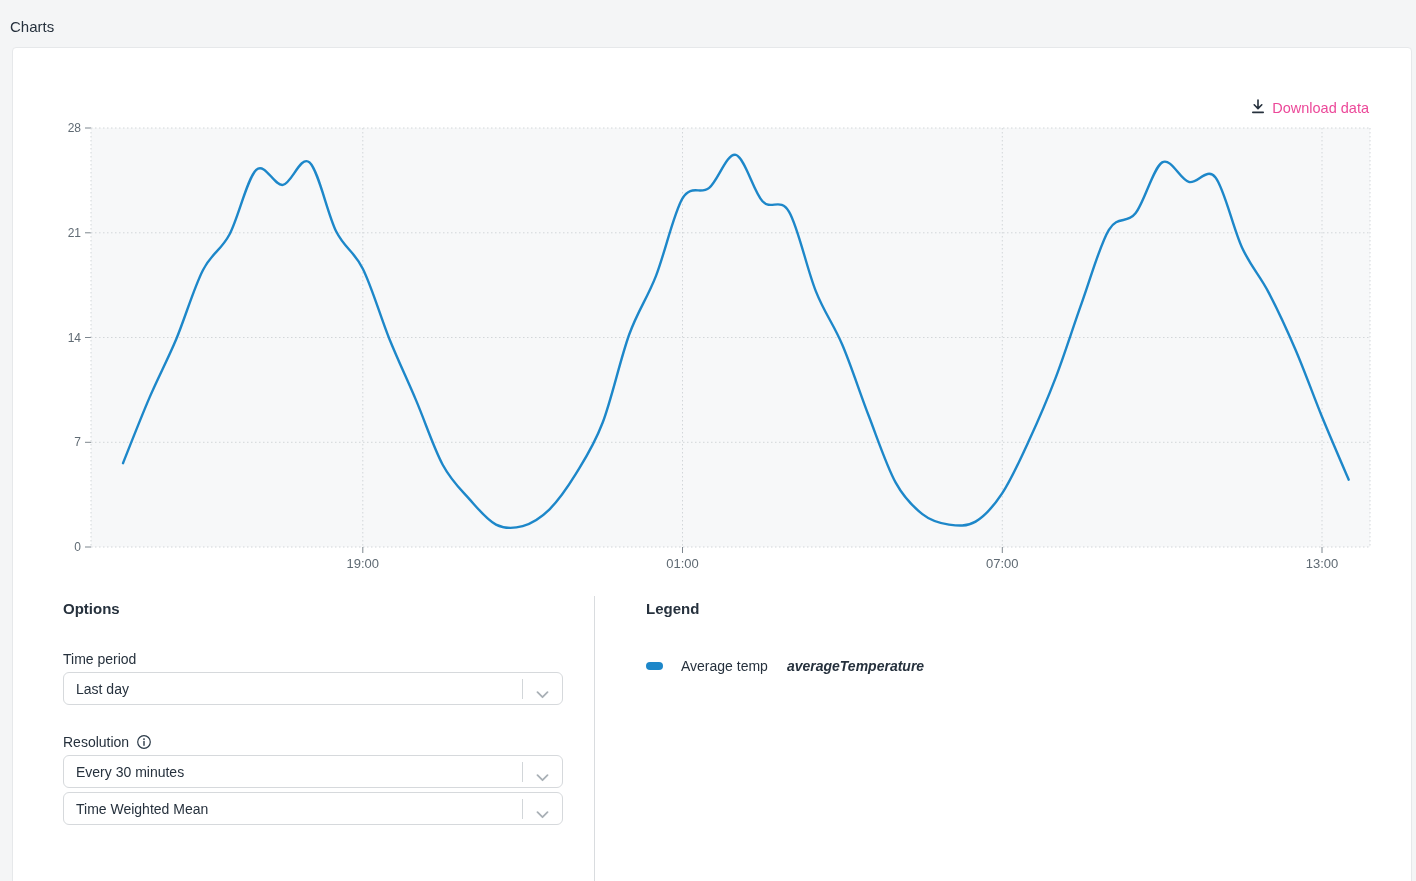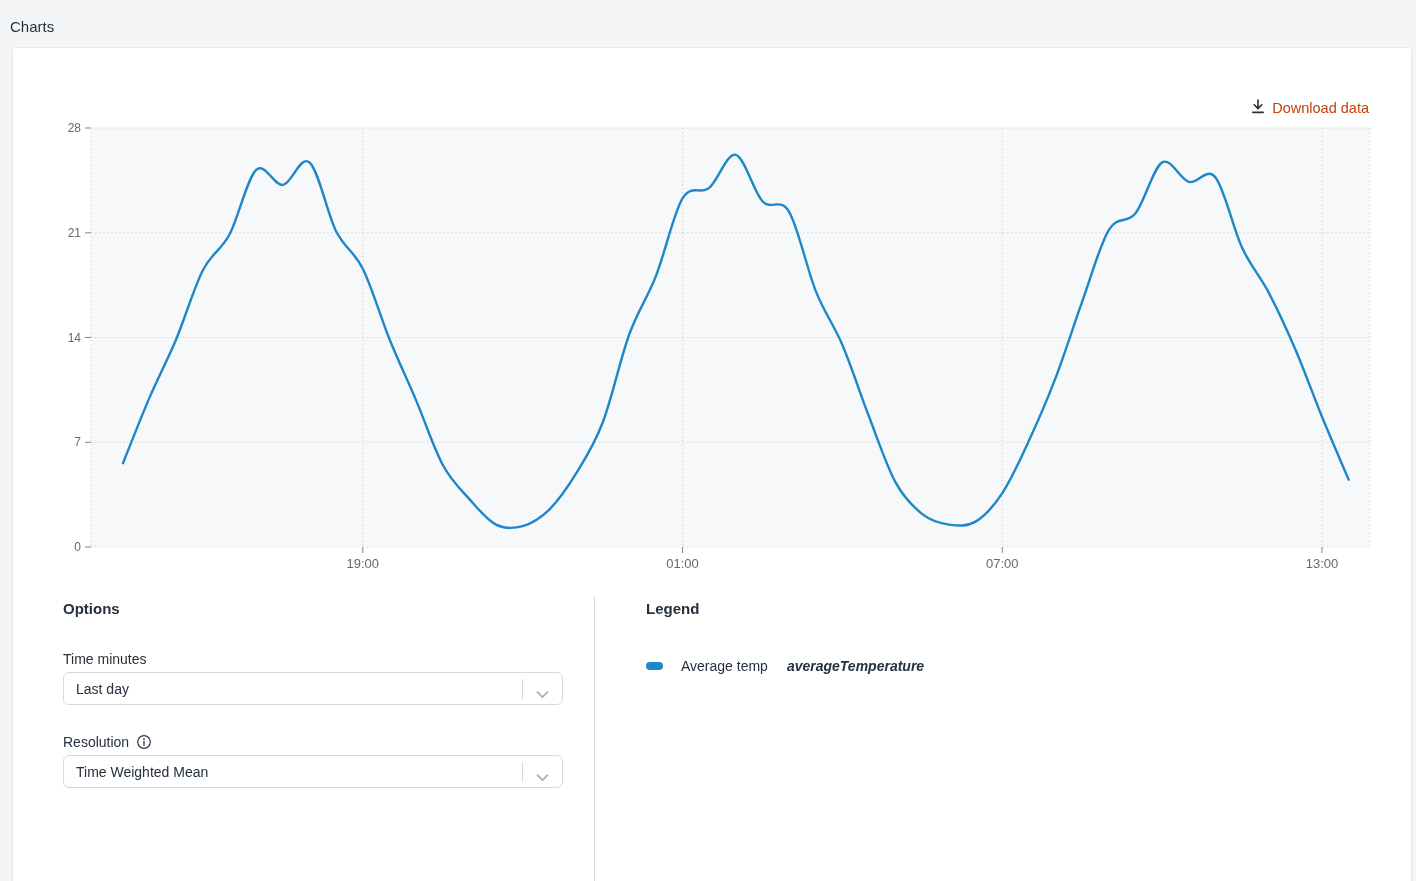--- a/index.html
+++ b/index.html
@@ -17,21 +17,21 @@
   .card {
     position: absolute; left: 12px; top: 47px;
     width: 1400px; height: 845px;
     background: #ffffff;
     border: 1px solid #e6e8ea;
     border-radius: 4px;
   }
   .download-link {
     position: absolute; top: 51px; right: 42px;
     display: flex; align-items: center; gap: 7px;
-    font-size: 14.5px; color: #c2410c;
+    font-size: 14.5px; color: #ec4899;
     cursor: pointer; z-index: 3;
   }
   svg.chart { position: absolute; left: 0; top: 0; z-index: 1; }
   svg.chart .grid { stroke: #d2d6d9; stroke-width: 1; stroke-dasharray: 1.5 2.5; fill: none; }
   svg.chart .tick { stroke: #7d868e; stroke-width: 1; }
   svg.chart .ylab { font: 12px "Liberation Sans", sans-serif; fill: #5f6a73; text-anchor: end; }
   svg.chart .xlab { font: 13px "Liberation Sans", sans-serif; fill: #5f6a73; text-anchor: middle; }
 
   .options-panel {
     position: absolute; left: 50px; top: 552px; width: 500px; z-index: 2;
@@ -124,39 +124,48 @@
       <line class="grid" x1="1309.0" y1="80" x2="1309.0" y2="499"></line>
       <line class="tick" x1="1309.0" y1="499" x2="1309.0" y2="505"></line>
       <text class="xlab" x="1309.0" y="520">13:00</text>
       <path d="M110.0,415.2C114.4,404.2 127.7,370.1 136.6,349.4C145.5,328.7 154.4,312.2 163.3,291.0C172.1,269.8 181.0,239.6 189.9,222.2C198.8,204.7 207.7,203.0 216.6,186.2C225.4,169.5 234.3,130.1 243.2,121.9C252.1,113.7 261.0,138.1 269.9,136.9C278.7,135.6 287.6,106.7 296.5,114.4C305.4,122.1 314.3,165.5 323.1,183.3C332.0,201.0 340.9,202.7 349.8,220.7C358.7,238.6 367.6,269.0 376.4,291.0C385.3,312.9 394.2,331.4 403.1,352.4C412.0,373.3 420.8,400.2 429.7,416.7C438.6,433.2 447.5,441.1 456.4,451.1C465.3,461.1 474.1,472.1 483.0,476.6C491.9,481.0 500.8,480.5 509.7,478.1C518.5,475.6 527.4,470.3 536.3,461.6C545.2,452.9 554.1,440.1 563.0,425.7C571.8,411.2 580.7,398.0 589.6,374.8C598.5,351.6 607.4,310.9 616.2,286.5C625.1,262.1 634.0,250.8 642.9,228.1C651.8,205.5 660.7,165.0 669.5,150.3C678.4,135.6 687.3,147.1 696.2,139.9C705.1,132.6 713.9,104.7 722.8,106.9C731.7,109.2 740.6,143.8 749.5,153.3C758.4,162.8 767.2,148.8 776.1,163.8C785.0,178.8 793.9,220.9 802.8,243.1C811.6,265.3 820.5,276.0 829.4,297.0C838.3,317.9 847.2,345.9 856.1,368.8C864.9,391.8 873.8,418.4 882.7,434.7C891.6,450.9 900.5,459.1 909.4,466.1C918.2,473.1 927.1,475.3 936.0,476.6C944.9,477.8 953.8,478.8 962.6,473.6C971.5,468.3 980.4,458.6 989.3,445.1C998.2,431.7 1007.1,412.0 1015.9,392.8C1024.8,373.5 1033.7,353.1 1042.6,329.9C1051.5,306.7 1060.3,278.3 1069.2,253.6C1078.1,228.9 1087.0,196.5 1095.9,181.8C1104.8,167.0 1113.6,176.5 1122.5,165.3C1131.4,154.1 1140.3,119.7 1149.2,114.4C1158.0,109.2 1166.9,131.4 1175.8,133.9C1184.7,136.4 1193.6,118.4 1202.5,129.4C1211.3,140.4 1220.2,180.5 1229.1,199.7C1238.0,218.9 1246.9,227.6 1255.7,244.6C1264.6,261.6 1273.5,280.8 1282.4,301.5C1291.3,322.2 1300.2,347.1 1309.0,368.8C1317.9,390.5 1331.2,421.2 1335.7,431.7" fill="none" stroke="#1d87c9" stroke-width="2.4" stroke-linecap="round" stroke-linejoin="round"></path>
     </svg>
 
   <div class="options-panel">
     <div class="section-heading">Options</div>
 
     <div class="field-label-row row-1">
-      <span>Time minutes</span>
+      <span>Time period</span>
     </div>
     <div class="select-box">
       <span>Last day</span>
       <span class="select-sep"></span>
       <span class="select-chevron">
         <svg width="13" height="8" viewBox="0 0 13 8">
             <path d="M1.5 1.2 L6.5 6.2 L11.5 1.2" stroke="#a9b0b6" stroke-width="1.8" fill="none" stroke-linecap="round" stroke-linejoin="round"></path>
           </svg>
       </span>
     </div>
 
     <div class="field-label-row row-next">
       <span>Resolution</span>
       <span class="info-icon">
         <svg width="16" height="16" viewBox="0 0 16 16">
             <circle cx="8" cy="8" r="6.3" stroke="currentColor" stroke-width="1.2" fill="none"></circle>
             <circle cx="8" cy="5.1" r="0.95" fill="currentColor"></circle>
             <path d="M8 7.4 v3.8" stroke="currentColor" stroke-width="1.4" stroke-linecap="round"></path>
+          </svg>
+      </span>
+    </div>
+    <div class="select-box">
+      <span>Every 30 minutes</span>
+      <span class="select-sep"></span>
+      <span class="select-chevron">
+        <svg width="13" height="8" viewBox="0 0 13 8">
+            <path d="M1.5 1.2 L6.5 6.2 L11.5 1.2" stroke="#a9b0b6" stroke-width="1.8" fill="none" stroke-linecap="round" stroke-linejoin="round"></path>
           </svg>
       </span>
     </div>
 
     <div class="select-box">
       <span>Time Weighted Mean</span>
       <span class="select-sep"></span>
       <span class="select-chevron">
         <svg width="13" height="8" viewBox="0 0 13 8">
             <path d="M1.5 1.2 L6.5 6.2 L11.5 1.2" stroke="#a9b0b6" stroke-width="1.8" fill="none" stroke-linecap="round" stroke-linejoin="round"></path>

